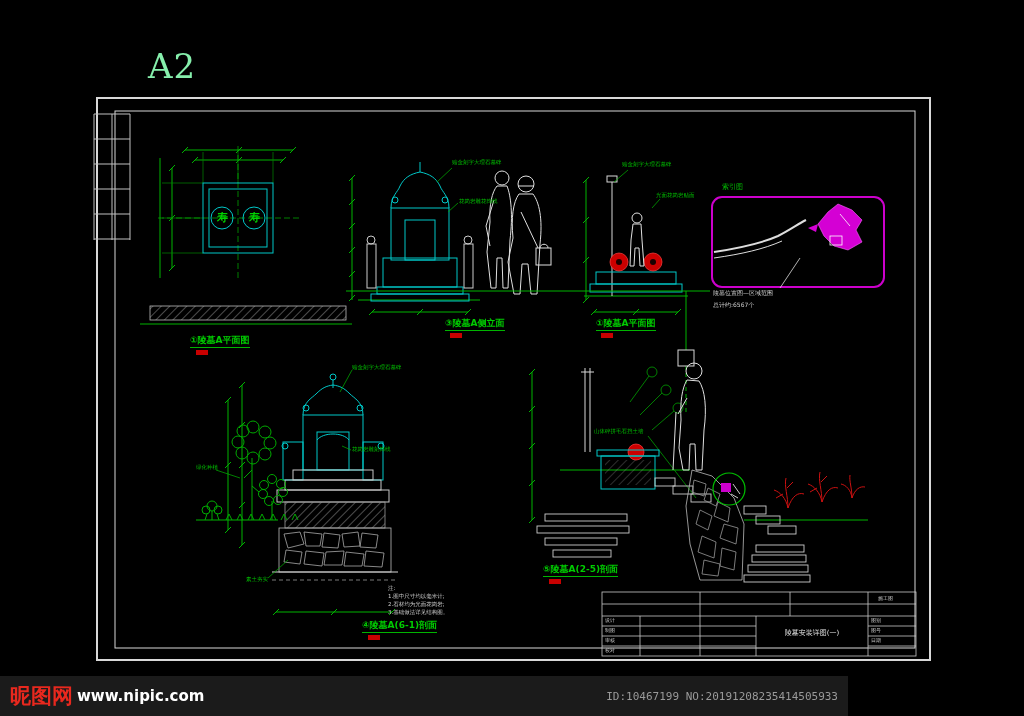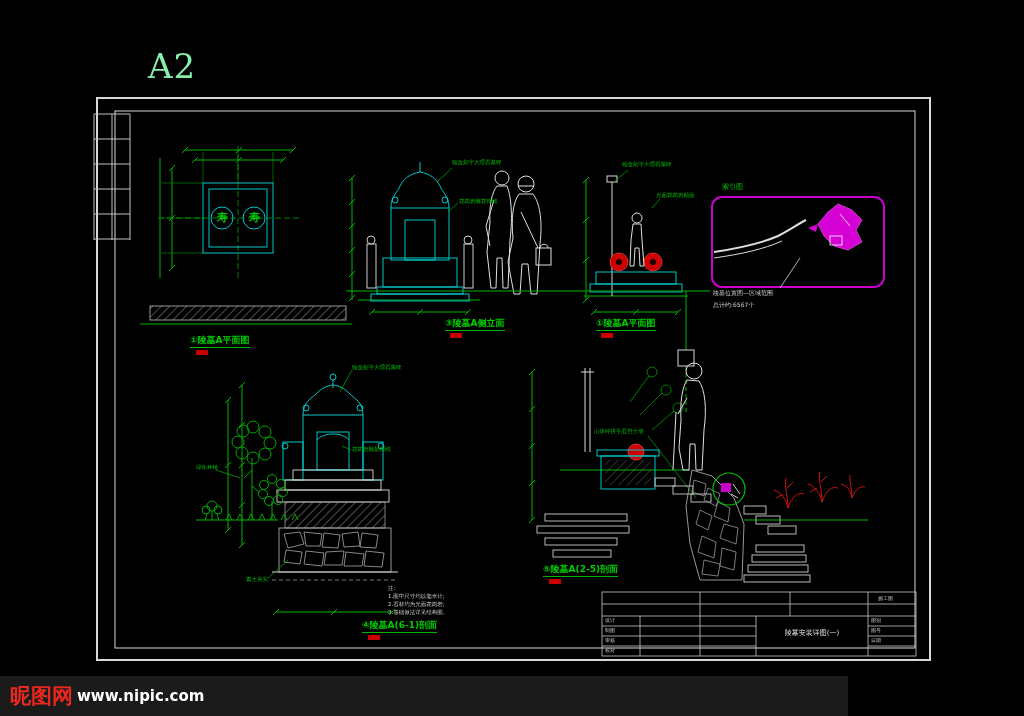--- a/index.html
+++ b/index.html
@@ -370,15 +370,16 @@
   <div class="t tb" style="left:605px;top:648px">校对</div>
   <div class="t tb" style="left:871px;top:618px">图别</div>
   <div class="t tb" style="left:871px;top:628px">图号</div>
   <div class="t tb" style="left:871px;top:638px">日期</div>
   <div class="t tb" style="left:878px;top:596px">施工图</div>
   <div class="t tbtitle" style="left:758px;top:630px">陵墓安装详图(一)</div>
 
   <div id="footer">
     <span id="brand">昵图网</span>
     <span id="url">www.nipic.com</span>
+    <span id="idtext">ID:10467199 NO:20191208235414505933</span>
   </div>
 
 </div>
 
 </body></html>

